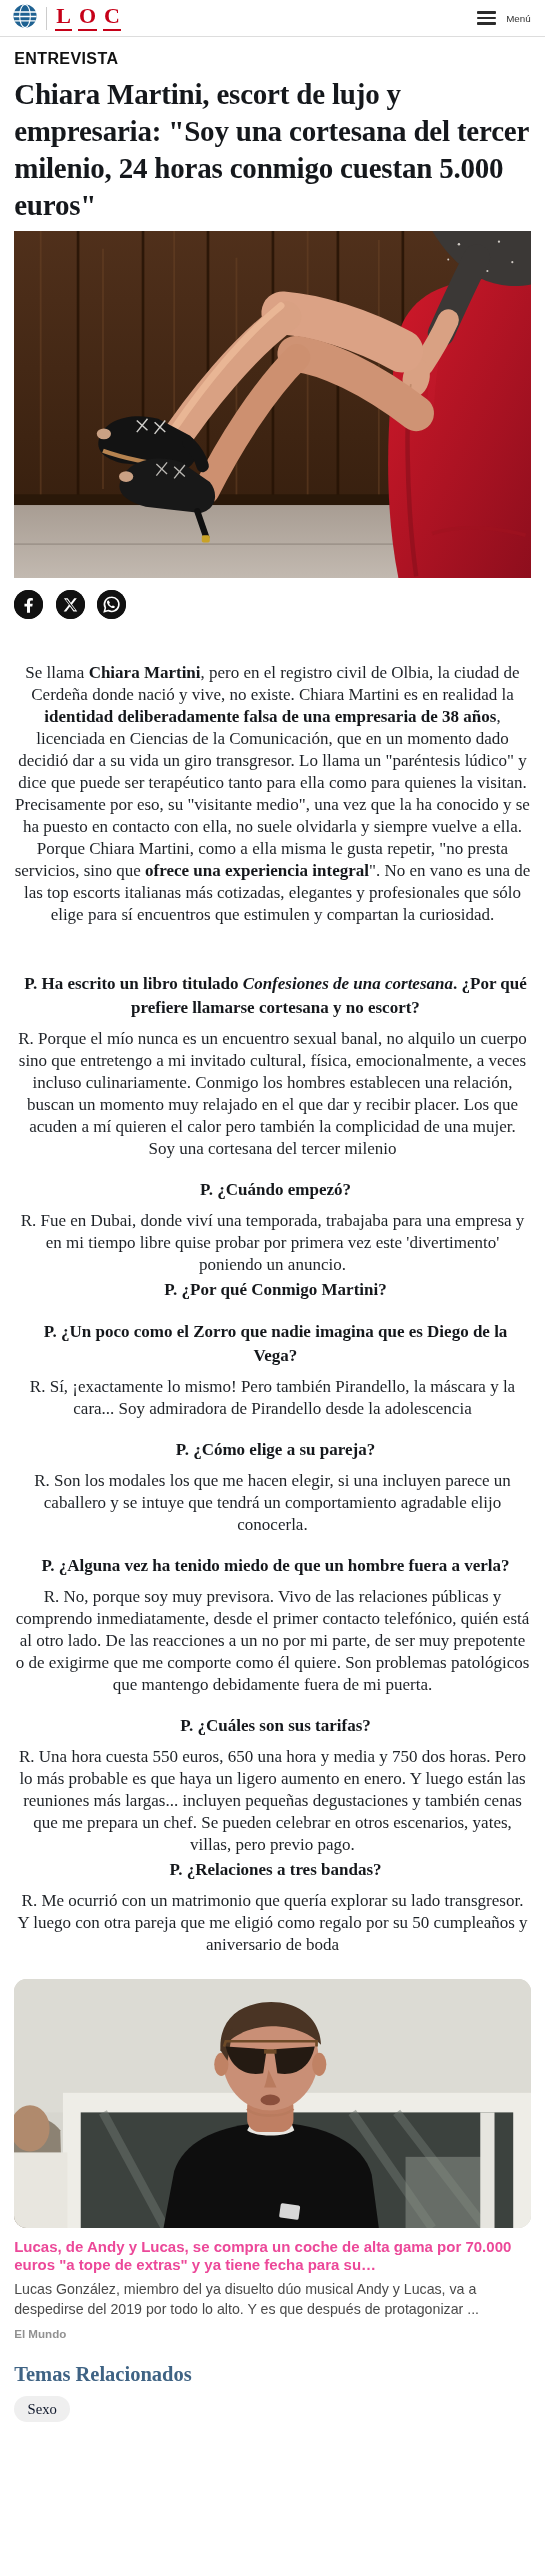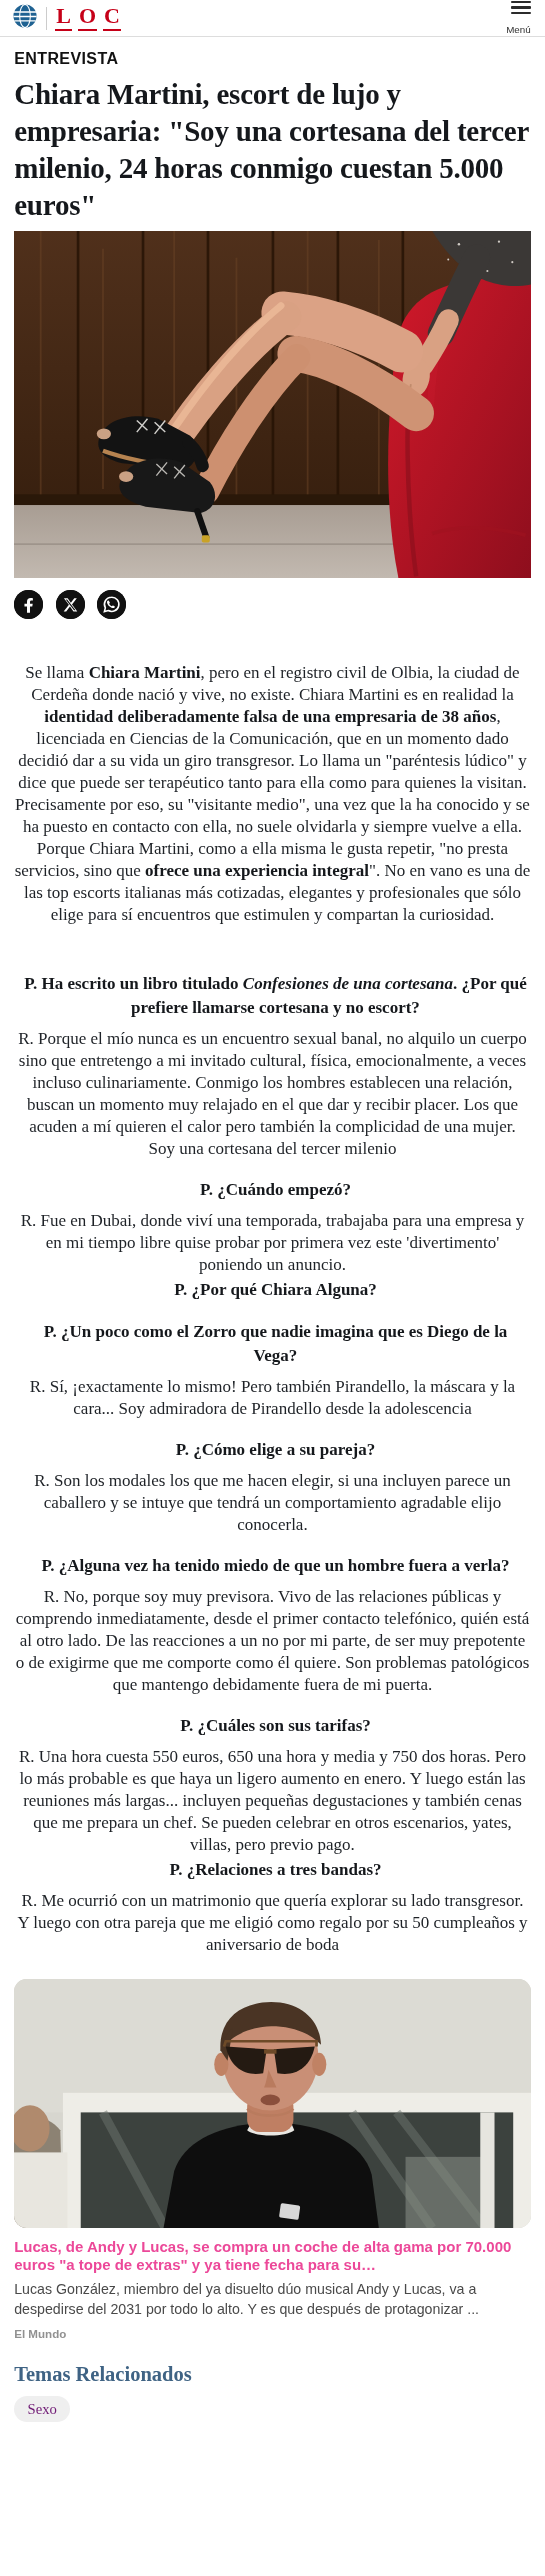--- a/index.html
+++ b/index.html
@@ -15,21 +15,21 @@
     height:37px; display:flex; align-items:center; justify-content:space-between;
     padding:0 10.7px 0 12.5px; border-bottom:0.9px solid #ddd;
   }
   .brand{ display:flex; align-items:center; gap:9px; }
   .brand-divider{ width:0.9px; height:23px; background:#ccc; }
   .loc-logo{ display:flex; gap:6.2px; text-decoration:none; }
   .loc-letter{
     font-family:"Liberation Serif",serif; font-weight:700; font-size:22px;
     color:#c60018; line-height:1; border-bottom:2.7px solid #c60018; padding:0 0.9px 1.8px 0.9px;
   }
-  .menu-btn{ background:none;border:none; display:flex; flex-direction:column; align-items:flex-end; gap:10px; cursor:pointer; padding:1.8px 3.6px;}
+  .menu-btn{ background:none;border:none; display:flex; flex-direction:row; align-items:center; gap:10px; cursor:pointer; padding:1.8px 3.6px;}
   .menu-bars{ display:flex; flex-direction:column; gap:2.7px; }
   .menu-bars span{ display:block; width:19.6px; height:2.7px; background:#2b2b2b; border-radius:0.9px;}
   .menu-label{ font-family:"Liberation Sans",sans-serif; font-size:9.8px; color:#333; }
   
   .wrap{ padding:0 14.2px; }
   .kicker{
     font-family:"Liberation Sans",sans-serif; font-weight:700; font-size:16px;
     letter-spacing:0.4px; color:#121212; margin-top:13.3px;
   }
   h1.headline{
@@ -79,21 +79,21 @@
   .card-source{
     margin-top:8px; font-family:"Liberation Sans",sans-serif; font-weight:700;
     font-size:11.6px; color:#919191;
   }
   
   .topics{ margin-top:23px; padding-bottom:16px; }
   .topics-title{ font-family:"Liberation Serif",serif; font-weight:700; font-size:20.5px; color:#3f6384; }
   .topics-tags{ margin-top:10.7px; display:flex; gap:9px; }
   .tag-pill{
     display:inline-block; background:#efefef; border-radius:16px; padding:4.4px 13.3px;
-    font-family:"Liberation Serif",serif; font-size:14.7px; color:#701a75; text-decoration:none; cursor:pointer;
+    font-family:"Liberation Serif",serif; font-size:14.7px; color:#0f172a; text-decoration:none; cursor:pointer;
   }
 </style>
 </head>
 <body>
 
 <header class="site-header">
   <div class="brand">
     <span>
       <svg width="24" height="24" viewBox="0 0 27 27">
         <circle cx="13.5" cy="13.5" r="13" fill="#1f6292"></circle>
@@ -230,21 +230,21 @@
       </svg>
     </button>
   </div>
 
   <div class="article-body">
       <p class="para"><span>Se llama </span><b>Chiara Martini</b><span>, pero en el registro civil de Olbia, la ciudad de Cerdeña donde nació y vive, no existe. Chiara Martini es en realidad la </span><b>identidad deliberadamente falsa de una empresaria de 38 años</b><span>, licenciada en Ciencias de la Comunicación, que en un momento dado decidió dar a su vida un giro transgresor. Lo llama un "paréntesis lúdico" y dice que puede ser terapéutico tanto para ella como para quienes la visitan. Precisamente por eso, su "visitante medio", una vez que la ha conocido y se ha puesto en contacto con ella, no suele olvidarla y siempre vuelve a ella. Porque Chiara Martini, como a ella misma le gusta repetir, "no presta servicios, sino que </span><b>ofrece una experiencia integral</b><span>". No en vano es una de las top escorts italianas más cotizadas, elegantes y profesionales que sólo elige para sí encuentros que estimulen y compartan la curiosidad.</span></p>
       <p class="question first"><span>P. Ha escrito un libro titulado </span><i>Confesiones de una cortesana</i><span>. ¿Por qué prefiere llamarse cortesana y no escort?</span></p>
       <p class="answer"><span>R. Porque el mío nunca es un encuentro sexual banal, no alquilo un cuerpo sino que entretengo a mi invitado cultural, física, emocionalmente, a veces incluso culinariamente. Conmigo los hombres establecen una relación, buscan un momento muy relajado en el que dar y recibir placer. Los que acuden a mí quieren el calor pero también la complicidad de una mujer. Soy una cortesana del tercer milenio</span></p>
       <p class="question"><span>P. ¿Cuándo empezó?</span></p>
       <p class="answer"><span>R. Fue en Dubai, donde viví una temporada, trabajaba para una empresa y en mi tiempo libre quise probar por primera vez este 'divertimento' poniendo un anuncio.</span></p>
-      <p class="question tight"><span>P. ¿Por qué Chiara Alguna?</span></p>
+      <p class="question tight"><span>P. ¿Por qué Conmigo Martini?</span></p>
       <p class="question"><span>P. ¿Un poco como el Zorro que nadie imagina que es Diego de la Vega?</span></p>
       <p class="answer"><span>R. Sí, ¡exactamente lo mismo! Pero también Pirandello, la máscara y la cara... Soy admiradora de Pirandello desde la adolescencia</span></p>
       <p class="question"><span>P. ¿Cómo elige a su pareja?</span></p>
       <p class="answer"><span>R. Son los modales los que me hacen elegir, si una incluyen parece un caballero y se intuye que tendrá un comportamiento agradable elijo conocerla.</span></p>
       <p class="question"><span>P. ¿Alguna vez ha tenido miedo de que un hombre fuera a verla?</span></p>
       <p class="answer"><span>R. No, porque soy muy previsora. Vivo de las relaciones públicas y comprendo inmediatamente, desde el primer contacto telefónico, quién está al otro lado. De las reacciones a un no por mi parte, de ser muy prepotente o de exigirme que me comporte como él quiere. Son problemas patológicos que mantengo debidamente fuera de mi puerta.</span></p>
       <p class="question"><span>P. ¿Cuáles son sus tarifas?</span></p>
       <p class="answer"><span>R. Una hora cuesta 550 euros, 650 una hora y media y 750 dos horas. Pero lo más probable es que haya un ligero aumento en enero. Y luego están las reuniones más largas... incluyen pequeñas degustaciones y también cenas que me prepara un chef. Se pueden celebrar en otros escenarios, yates, villas, pero previo pago.</span></p>
       <p class="question tight"><span>P. ¿Relaciones a tres bandas?</span></p>
       <p class="answer"><span>R. Me ocurrió con un matrimonio que quería explorar su lado transgresor. Y luego con otra pareja que me eligió como regalo por su 50 cumpleaños y aniversario de boda</span></p>
@@ -283,21 +283,21 @@
         <path d="M236 76 L238 70 L340 70 L340 76" fill="none" stroke="#6d4a28" stroke-width="3"></path>
 
         <path d="M286 102 C284 112 283 118 281 122 L295 122 Z" fill="#b97b5e"></path>
         <ellipse cx="288" cy="136" rx="11" ry="6" fill="#8a4f3c"></ellipse>
         <path d="M262 146 C272 156 304 156 314 146" stroke="#b97b5e" stroke-width="3" fill="none"></path>
 
         <rect x="300" y="252" width="22" height="16" rx="2" fill="#d8d8d8" transform="rotate(8 300 252)"></rect>
       </svg>
     </div>
     <div class="card-headline">Lucas, de Andy y Lucas, se compra un coche de alta gama por 70.000 euros "a tope de extras" y ya tiene fecha para su…</div>
-    <div class="card-desc">Lucas González, miembro del ya disuelto dúo musical Andy y Lucas, va a despedirse del 2031 por todo lo alto. Y es que después de protagonizar ...</div>
+    <div class="card-desc">Lucas González, miembro del ya disuelto dúo musical Andy y Lucas, va a despedirse del 2019 por todo lo alto. Y es que después de protagonizar ...</div>
     <div class="card-source">El Mundo</div>
   </div>
 
   <div class="topics">
     <div class="topics-title">Temas Relacionados</div>
     <div class="topics-tags">
         <a class="tag-pill">Sexo</a>
       </div>
   </div>
 

